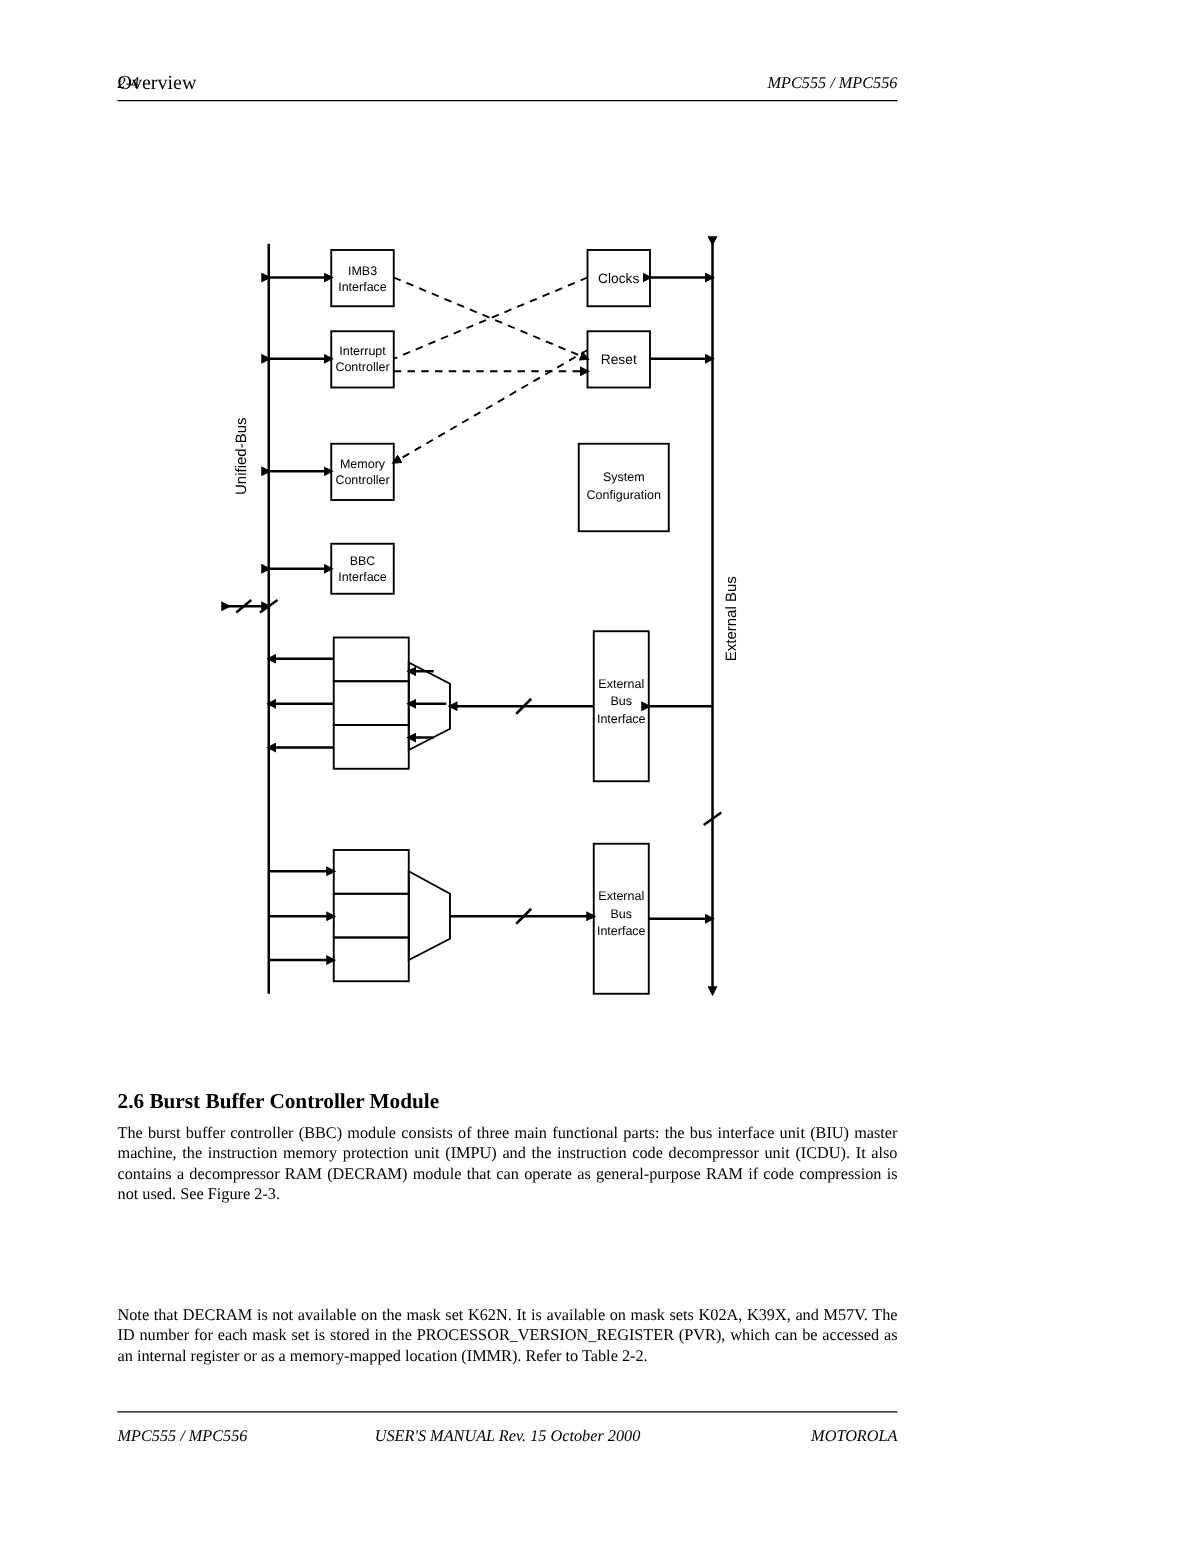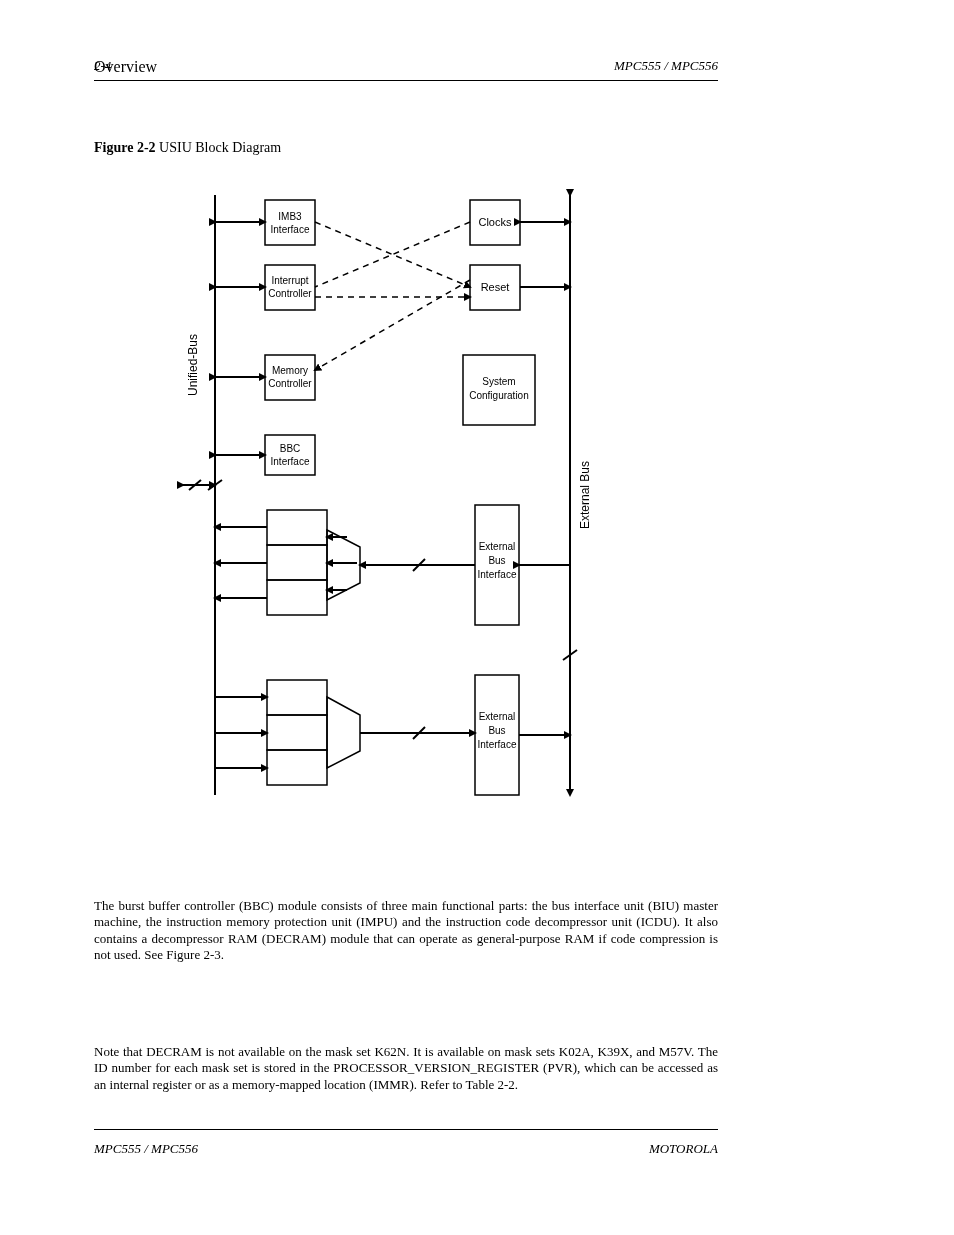--- a/index.html
+++ b/index.html
@@ -98,24 +98,20 @@
     <div class="header-row">
       <span>2-4</span>
       <span>MPC555 / MPC556</span>
     </div>
     <div class="header-center" style="top:0;">
       <span>Overview</span>
     </div>
   </div>
   <div class="header-rule"></div>
 
-  <div class="fig-caption">
-    <span class="num">Figure 2-2</span>
-    <span>USIU Block Diagram</span>
-  </div>
 
   <div class="svg-wrap">
     <svg width="440" height="650">
       <defs>
         <marker id="arr" markerWidth="8" markerHeight="8" refX="6" refY="4" orient="auto" markerUnits="userSpaceOnUse">
           <path d="M0,0 L8,4 L0,8 Z" fill="#000"></path>
         </marker>
       </defs>
 
       <g>
@@ -230,24 +226,26 @@
         <line x1="40" y1="512" x2="92" y2="512" stroke="#000" stroke-width="2" marker-end="url(#arr)"></line>
         <line x1="40" y1="548" x2="92" y2="548" stroke="#000" stroke-width="2" marker-end="url(#arr)"></line>
         <line x1="40" y1="583" x2="92" y2="583" stroke="#000" stroke-width="2" marker-end="url(#arr)"></line>
 
         <line x1="185" y1="548" x2="300" y2="548" stroke="#000" stroke-width="2" marker-end="url(#arr)"></line>
         <line x1="238" y1="554" x2="250" y2="542" stroke="#000" stroke-width="2"></line>
       </g>
     </svg>
   </div>
 
+  <div class="body-text" style="top:870px; font-weight:bold; font-size:17px;">2.6  Burst Buffer Controller Module</div>
 
   <div class="body-text" style="top:898px;">The burst buffer controller (BBC) module consists of three main functional parts: the bus interface unit (BIU) master machine, the instruction memory protection unit (IMPU) and the instruction code decompressor unit (ICDU). It also contains a decompressor RAM (DECRAM) module that can operate as general-purpose RAM if code compression is not used. See Figure 2-3.</div>
 
   <div class="body-text" style="top:1010px;margin-top:34px;">Note that DECRAM is not available on the mask set K62N. It is available on mask sets K02A, K39X, and M57V. The ID number for each mask set is stored in the PROCESSOR_VERSION_REGISTER (PVR), which can be accessed as an internal register or as a memory-mapped location (IMMR). Refer to Table 2-2.</div>
 
   <div class="footer-rule"></div>
   <div class="footer">
     <span>MPC555 / MPC556</span>
     <span>MOTOROLA</span>
   </div>
+  <div style="position:absolute; bottom:78px; left:94px; right:94px; text-align:center; font-size:13px; font-style:italic;">USER'S MANUAL Rev. 15 October 2000</div>
 
 </div>
 
 </body></html>

